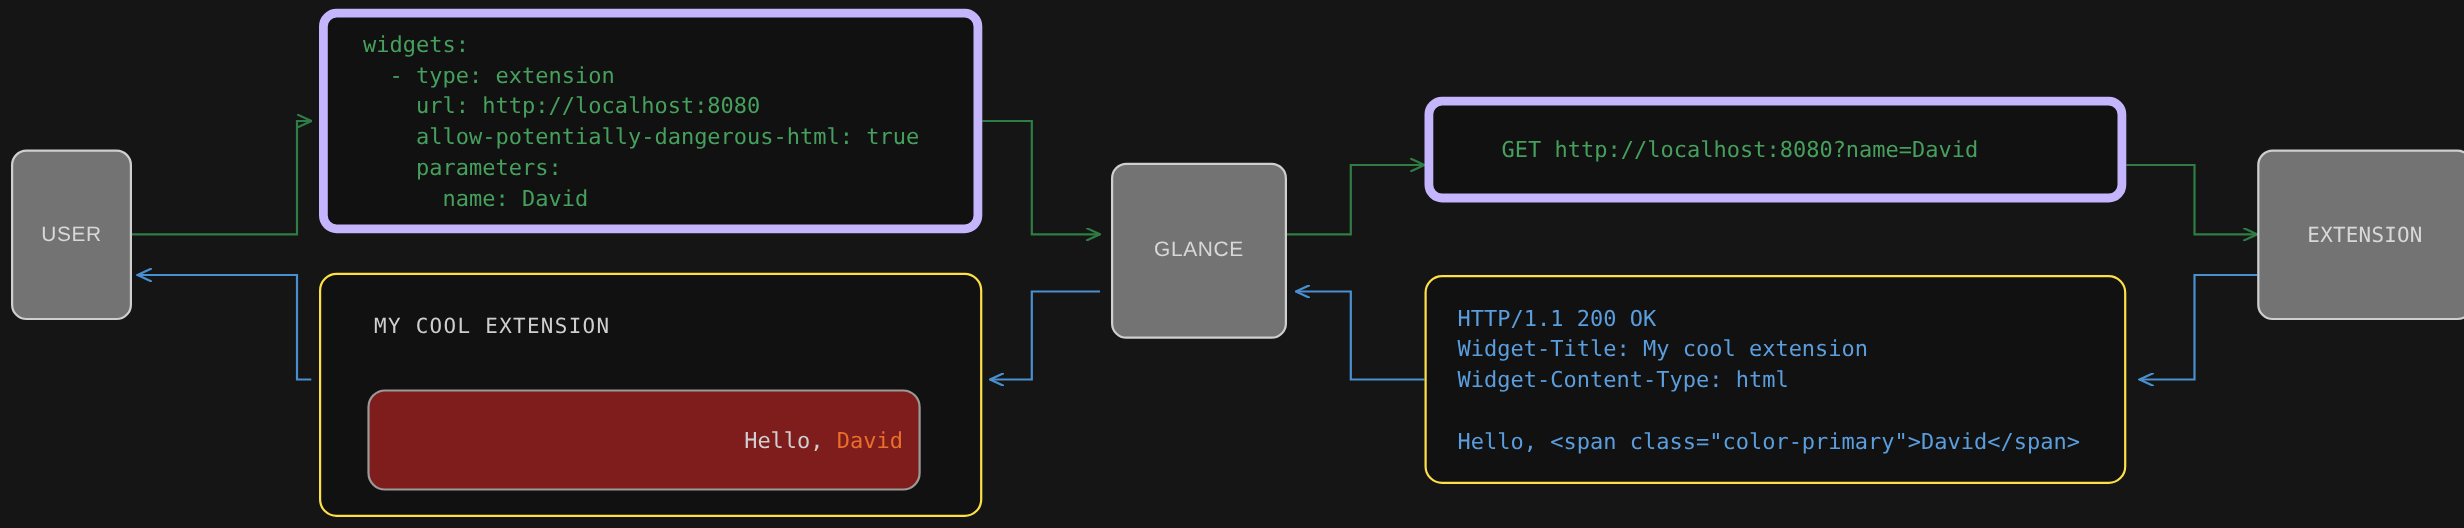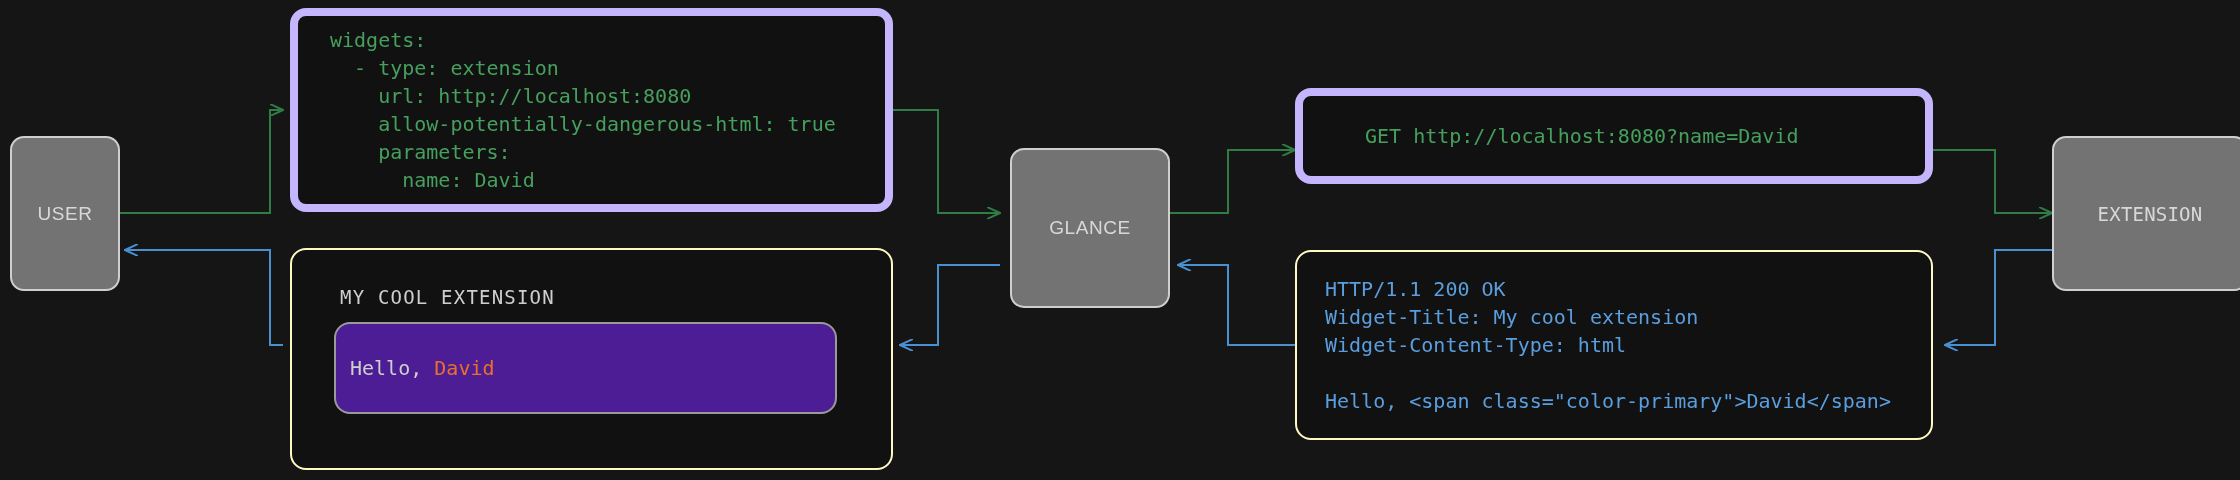--- a/index.html
+++ b/index.html
@@ -55,39 +55,41 @@
     border-radius: 16px;
     background: #111111;
     display: flex;
     flex-direction: column;
     justify-content: center;
   }
   .msgbox.green {
     border: 8px solid #c4b5fd;
   }
   .msgbox.blue {
-    border: 2px solid #fef9c3;
+    border: 2px solid #fde047;
+    gap: 32px;
   }
   .code {
     font-family: "DejaVu Sans Mono", monospace;
     font-size: 20px;
     line-height: 28px;
     white-space: pre;
     margin: 0;
   }
   .code.green { color: #46a05d; }
   .code.blue  { color: #5b9ede; }
 
   .widget-inner {
     box-sizing: border-box;
     border: 2px solid #9a9a9a;
     border-radius: 16px;
-    background: #4c1d95;
+    background: #7f1d1d;
     display: flex;
     align-items: center;
+    justify-content: flex-end;
   }
   .widget-title {
     font-family: "DejaVu Sans Mono", monospace;
     font-size: 19px;
     letter-spacing: 1.2px;
     color: #cfcfcf;
     white-space: pre;
   }
   .widget-body {
     font-family: "DejaVu Sans Mono", monospace;

